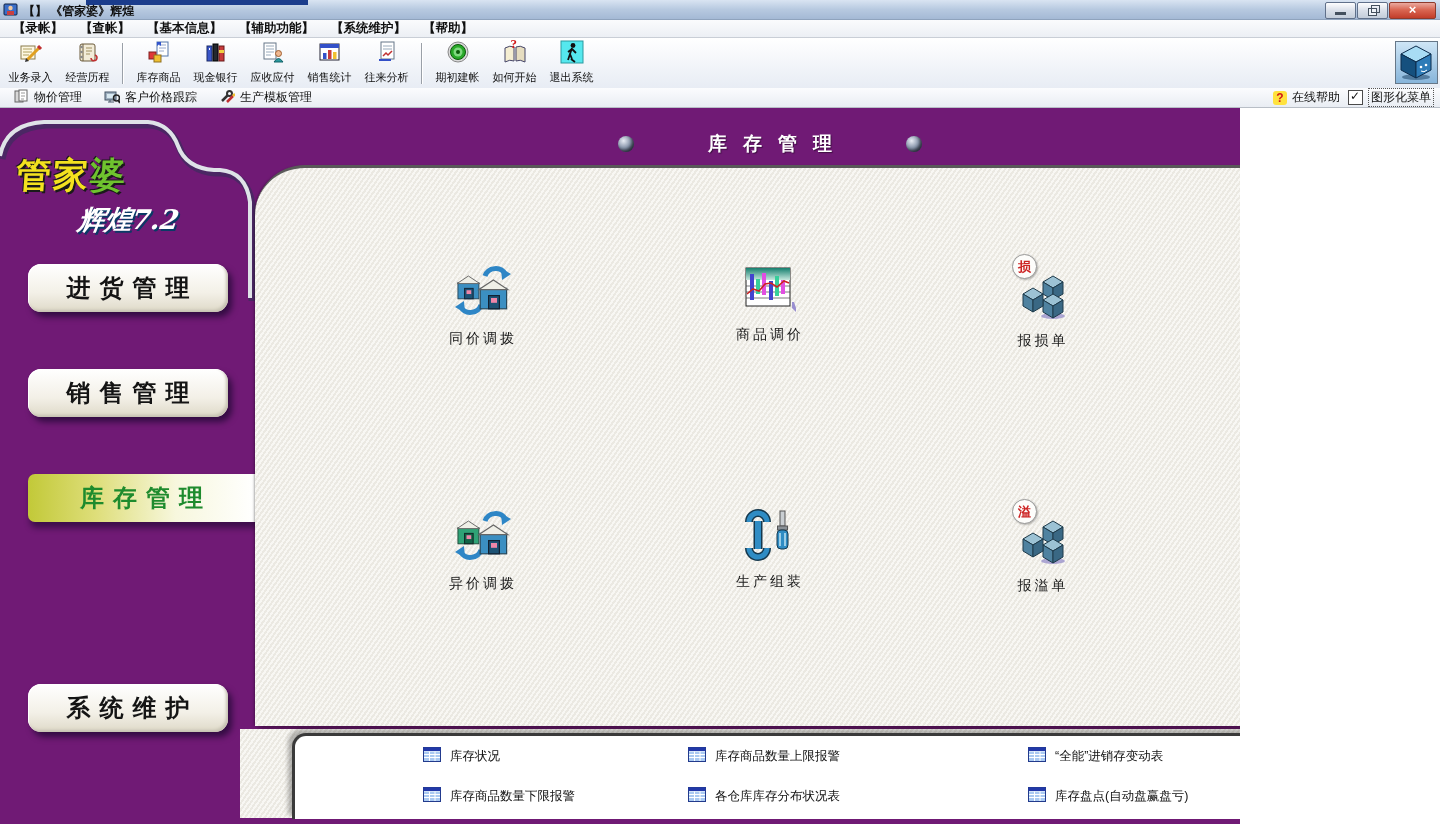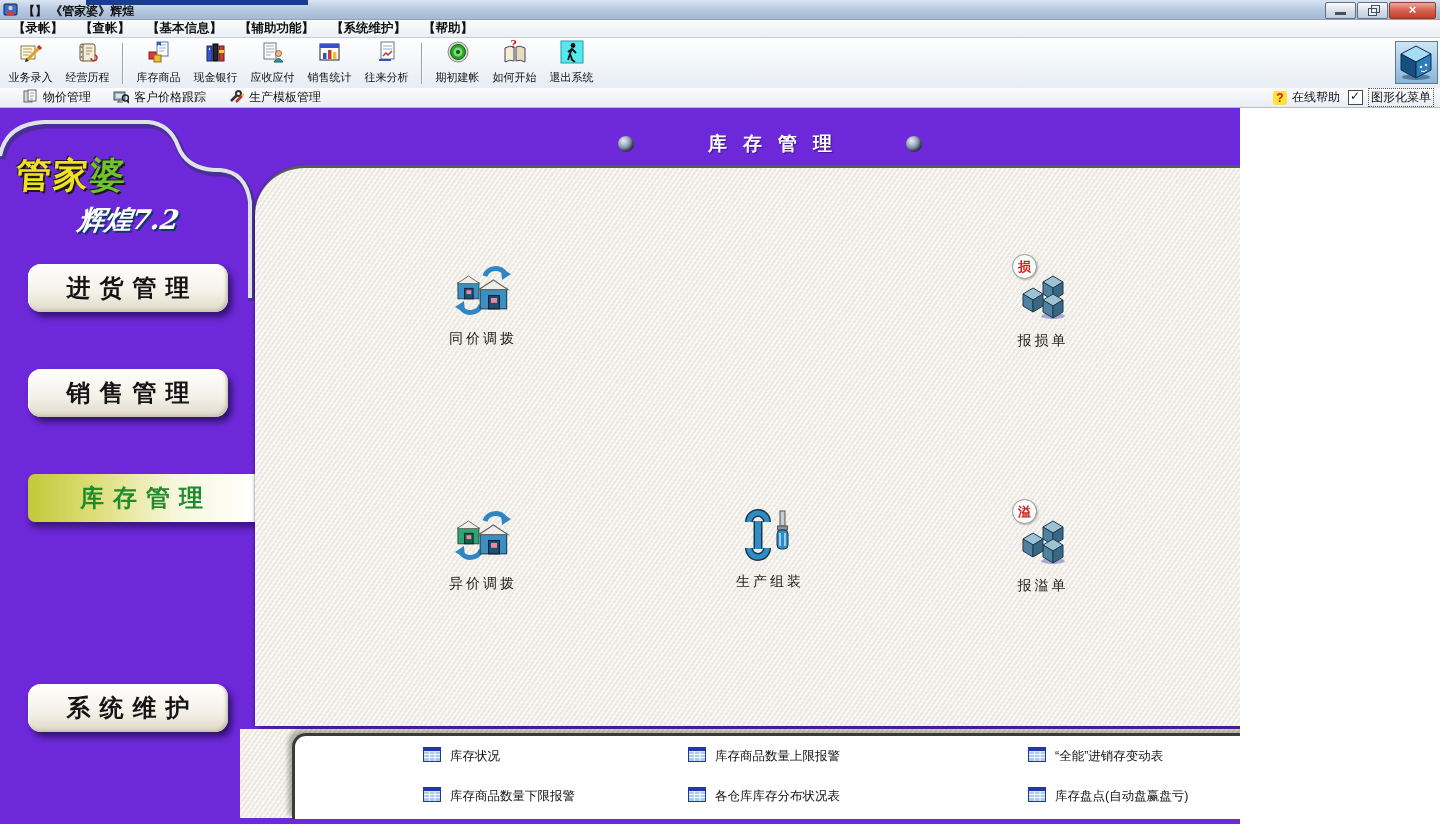--- a/index.html
+++ b/index.html
@@ -35,31 +35,31 @@
   .tb-btn{width:57px;display:flex;flex-direction:column;align-items:center;justify-content:flex-end;
     gap:6px;padding-bottom:3px;font-size:11px;color:#101010;font-family:Liberation Serif, serif;}
   .tb-sep{width:0;border-left:1px solid #9aa0a8;border-right:1px solid #fff;margin:4px 6px;}
   .icon-wrap{position:relative;width:24px;height:24px;}
   .qmark::after{content:"?";position:absolute;left:8px;top:-4px;color:#d01818;font-size:13px;font-weight:bold;}
   .cube-logo{position:absolute;right:2px;top:3px;width:43px;height:43px;}
 
   
   .toolbar2{position:absolute;top:88px;left:0;right:0;height:19px;
     background:linear-gradient(#fbfcfe,#e9edf3);border-bottom:1px solid #b8bec6;
-    display:flex;align-items:center;gap:22px;padding-left:22px;font-size:12px;color:#101010;}
+    display:flex;align-items:center;gap:22px;padding-left:13px;font-size:12px;color:#101010;}
   .t2-item{display:flex;align-items:center;gap:5px;}
   .t2-right{position:absolute;right:6px;top:0;height:19px;display:flex;align-items:center;gap:8px;}
   .help-badge{width:14px;height:14px;background:#ffe23e;border-radius:3px;color:#d01818;
     font-weight:bold;font-size:12px;text-align:center;line-height:14px;}
   .gm-box{position:relative;width:13px;height:13px;background:#fff;border:1px solid #4a4a4a;}
   .gm-box::before{content:"✓";position:absolute;left:1px;top:-2px;font-size:12px;font-weight:bold;color:#111;}
   .gm-label{border:1px dotted #555;padding:0 2px;}
 
   
-  .main{position:absolute;top:108px;left:0;width:1240px;height:716px;background:#6d28d9;overflow:hidden;}
+  .main{position:absolute;top:108px;left:0;width:1240px;height:716px;background:#701a75;overflow:hidden;}
   .curve{position:absolute;left:0;top:0;pointer-events:none;}
 
   .page-title-band{position:absolute;left:545px;top:22px;width:450px;height:28px;
     display:flex;align-items:center;justify-content:center;gap:58px;}
   .sphere{width:16px;height:16px;border-radius:50%;
     background:radial-gradient(circle at 35% 30%,#e9edf5,#8a97ac 45%,#39445a 85%);
     box-shadow:inset -2px -2px 3px rgba(0,0,0,.45);}
   .page-title{color:#fff;font-size:19px;font-weight:bold;letter-spacing:16px;text-indent:16px;
     font-family:"DejaVu Serif","Liberation Serif",serif;text-shadow:1px 1px 1px rgba(0,0,0,.45);white-space:nowrap;}
 
@@ -380,20 +380,36 @@
 
       <div class="module" style="left:153px;top:96px">
         <svg width="56" height="54" viewBox="0 0 56 54">
           <use href="#swap-arrows"></use>
           <use href="#wh-blue" transform="translate(2,12) scale(0.95)"></use>
           <use href="#wh-blue" transform="translate(24,16) scale(1.2)"></use>
         </svg>
         <div class="module-label">同价调拨</div>
       </div>
 
+      <div class="module" style="left:440px;top:96px">
+        <svg width="52" height="50" viewBox="0 0 52 50">
+          <polygon points="48,44 54,50 50,38 48,38" fill="#9a8fd0"></polygon>
+          <rect x="2" y="4" width="44" height="38" fill="#ffffff" stroke="#222"></rect>
+          <rect x="2" y="4" width="44" height="12" fill="url(#tg)"></rect>
+          <path d="M2,22 H46 M2,28 H46 M2,34 H46" stroke="#444" stroke-width="0.7" fill="none"></path>
+          <rect x="6" y="10" width="4" height="26" fill="#4343cf"></rect>
+          <rect x="12" y="15" width="4" height="15" fill="#37cf9b"></rect>
+          <rect x="18" y="9" width="4" height="22" fill="#e14fe1"></rect>
+          <rect x="25" y="17" width="4" height="19" fill="#4343cf"></rect>
+          <rect x="31" y="12" width="4" height="20" fill="#37cf9b"></rect>
+          <rect x="37" y="16" width="4" height="14" fill="#e14fe1"></rect>
+          <polyline points="3,30 9,25 15,27 21,20 27,19 33,23 40,17 45,19" fill="none" stroke="#cc2222" stroke-width="1.6"></polyline>
+        </svg>
+        <div class="module-label">商品调价</div>
+      </div>
 
       <div class="module" style="left:713px;top:96px">
         <div class="badge">损</div>
         <svg width="52" height="56" viewBox="0 0 52 56">
           <ellipse cx="36" cy="52" rx="12" ry="3" fill="#8f86c8" opacity="0.7"></ellipse>
           <use href="#isobox" x="26" y="12"></use>
           <use href="#isobox" x="26" y="30"></use>
           <use href="#isobox" x="6" y="24"></use>
         </svg>
         <div class="module-label">报损单</div>

